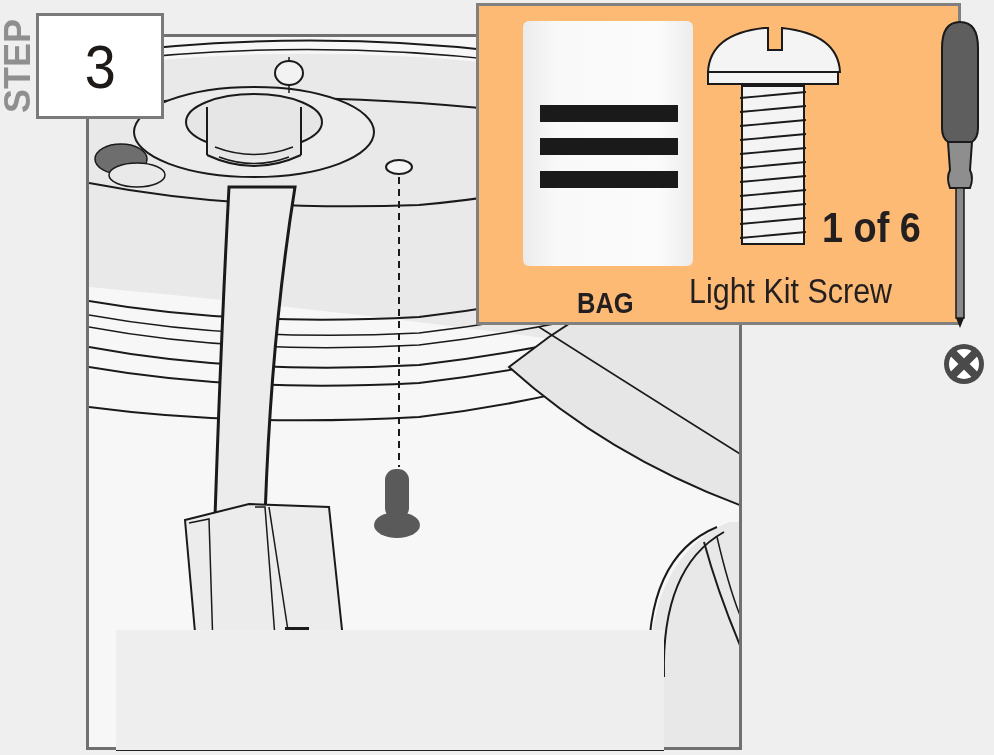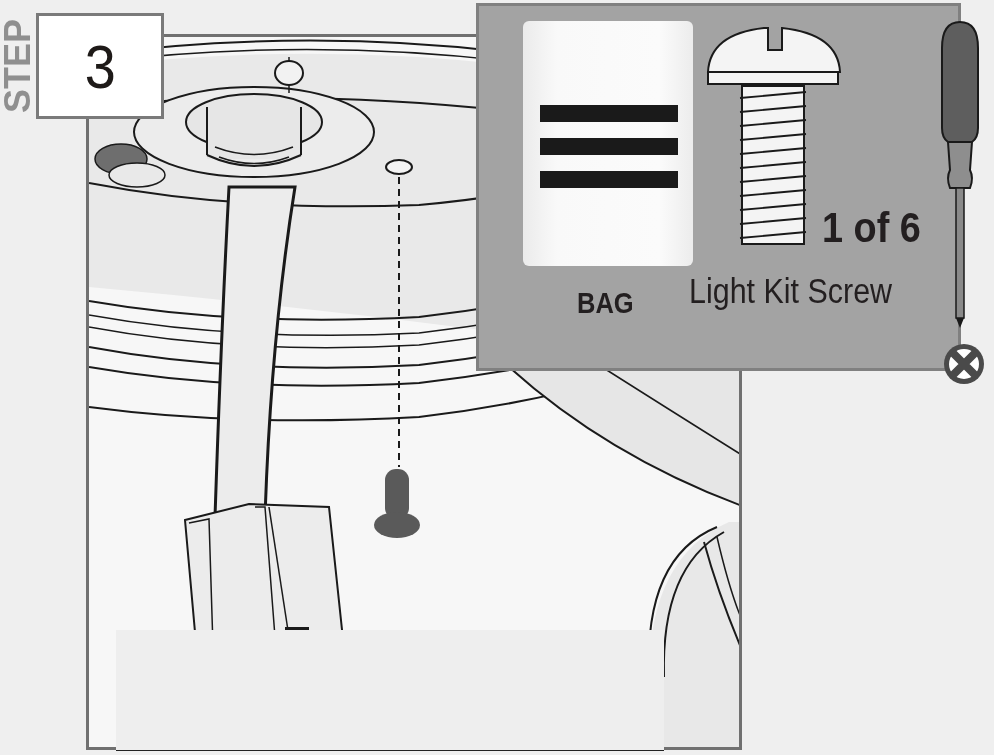--- a/index.html
+++ b/index.html
@@ -30,22 +30,22 @@
     position:absolute; left:86px; top:34px; width:656px; height:716px;
     border:3px solid #707070; box-sizing:border-box; background:#f7f7f7;
     overflow:hidden;
   }
   .illustration svg { position:absolute; left:0; top:0; }
   .caption-area {
     position:absolute; left:116px; top:630px; width:548px; height:120px;
     background:#eeeeee; border-bottom:1px solid #222; z-index:3;
   }
   .parts-panel {
-    position:absolute; left:476px; top:3px; width:485px; height:368px;
-    background:#a3a3a3; border:3px solid #808080; box-sizing:border-box; z-index:6;
+    position:absolute; left:476px; top:3px; width:485px; height:322px;
+    background:#fdba74; border:3px solid #808080; box-sizing:border-box; z-index:6;
   }
   .bag {
     position:absolute; left:44px; top:15px; width:170px; height:245px;
     background:linear-gradient(90deg,#ebebeb 0%,#f9f9f9 20%,#fbfbfb 80%,#ececec 100%);
     border-radius:6px;
   }
   .bag-bar { position:absolute; left:17px; width:138px; height:17px; background:#1a1a1a; }
   .bag-label {
     position:absolute; left:98px; top:280px; font-weight:bold; font-size:30px;
     color:#231f20; transform:scaleX(0.85); transform-origin:left;

